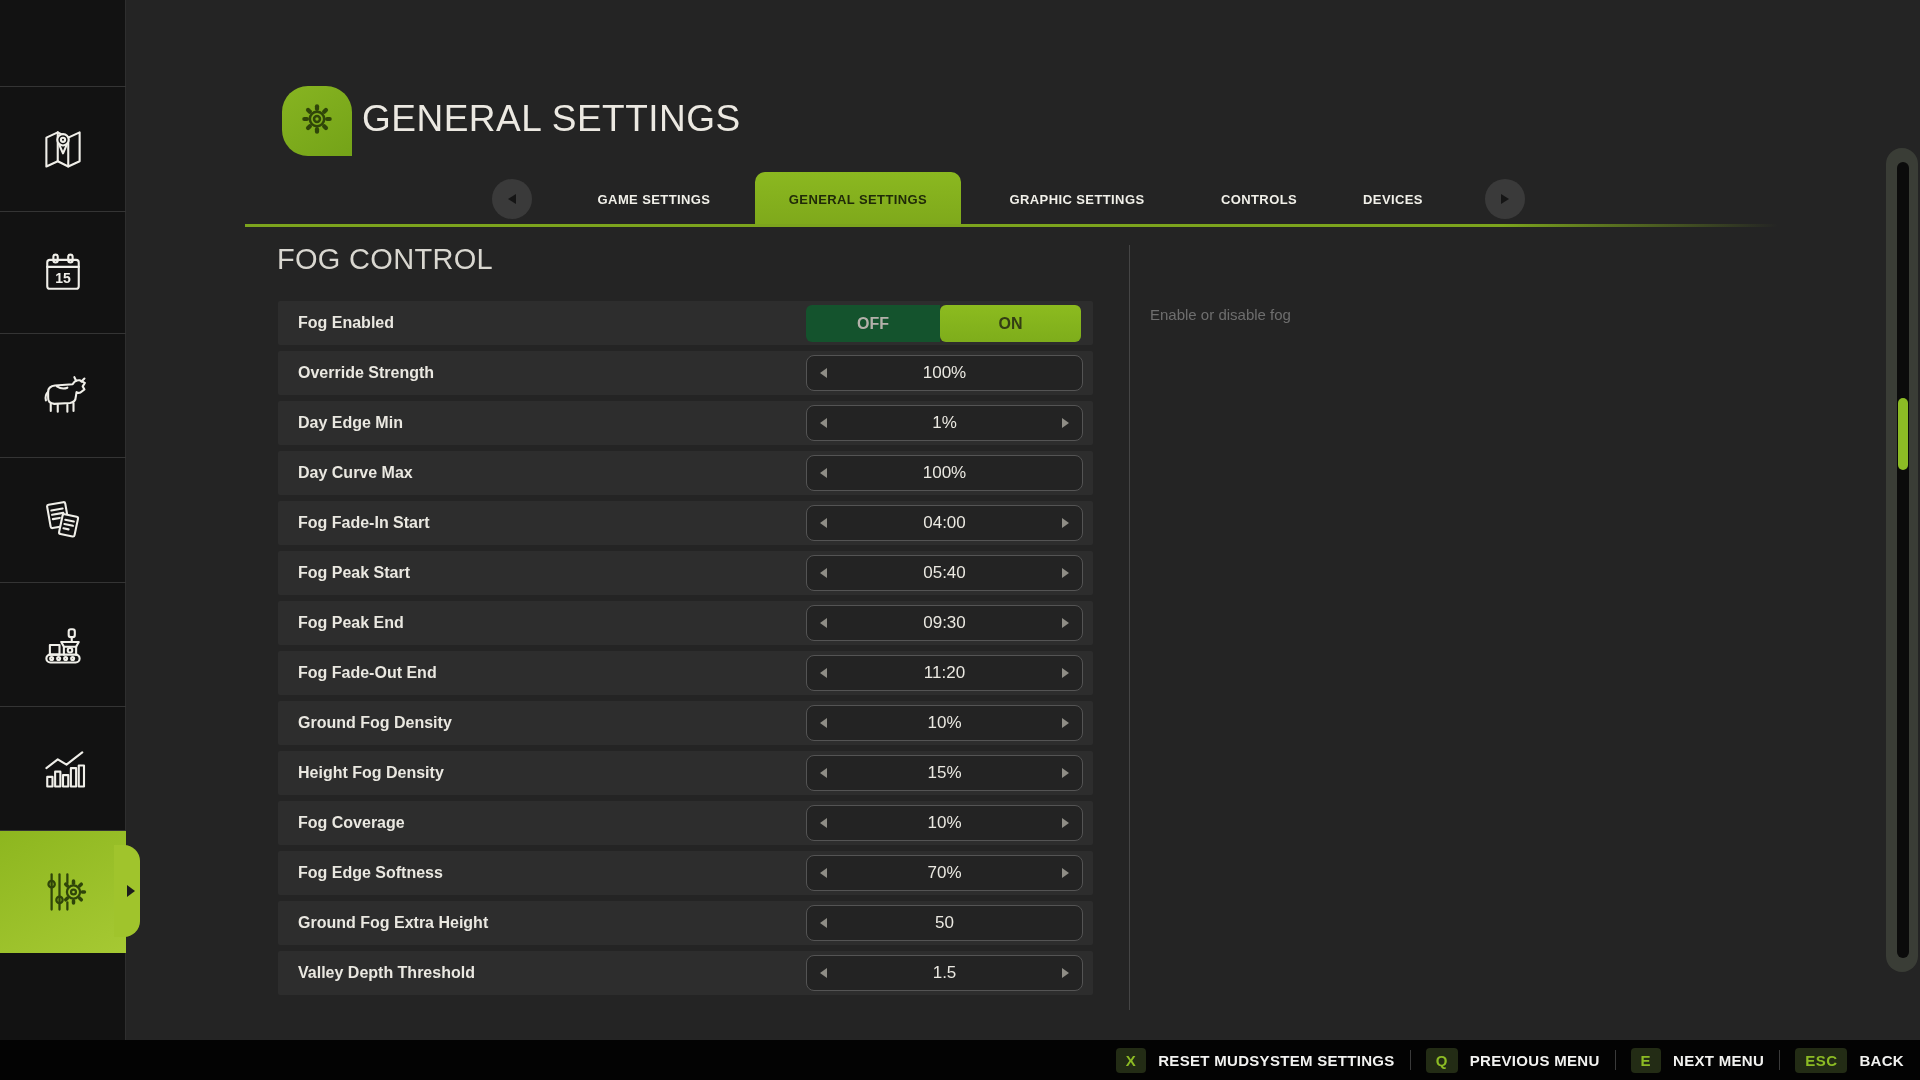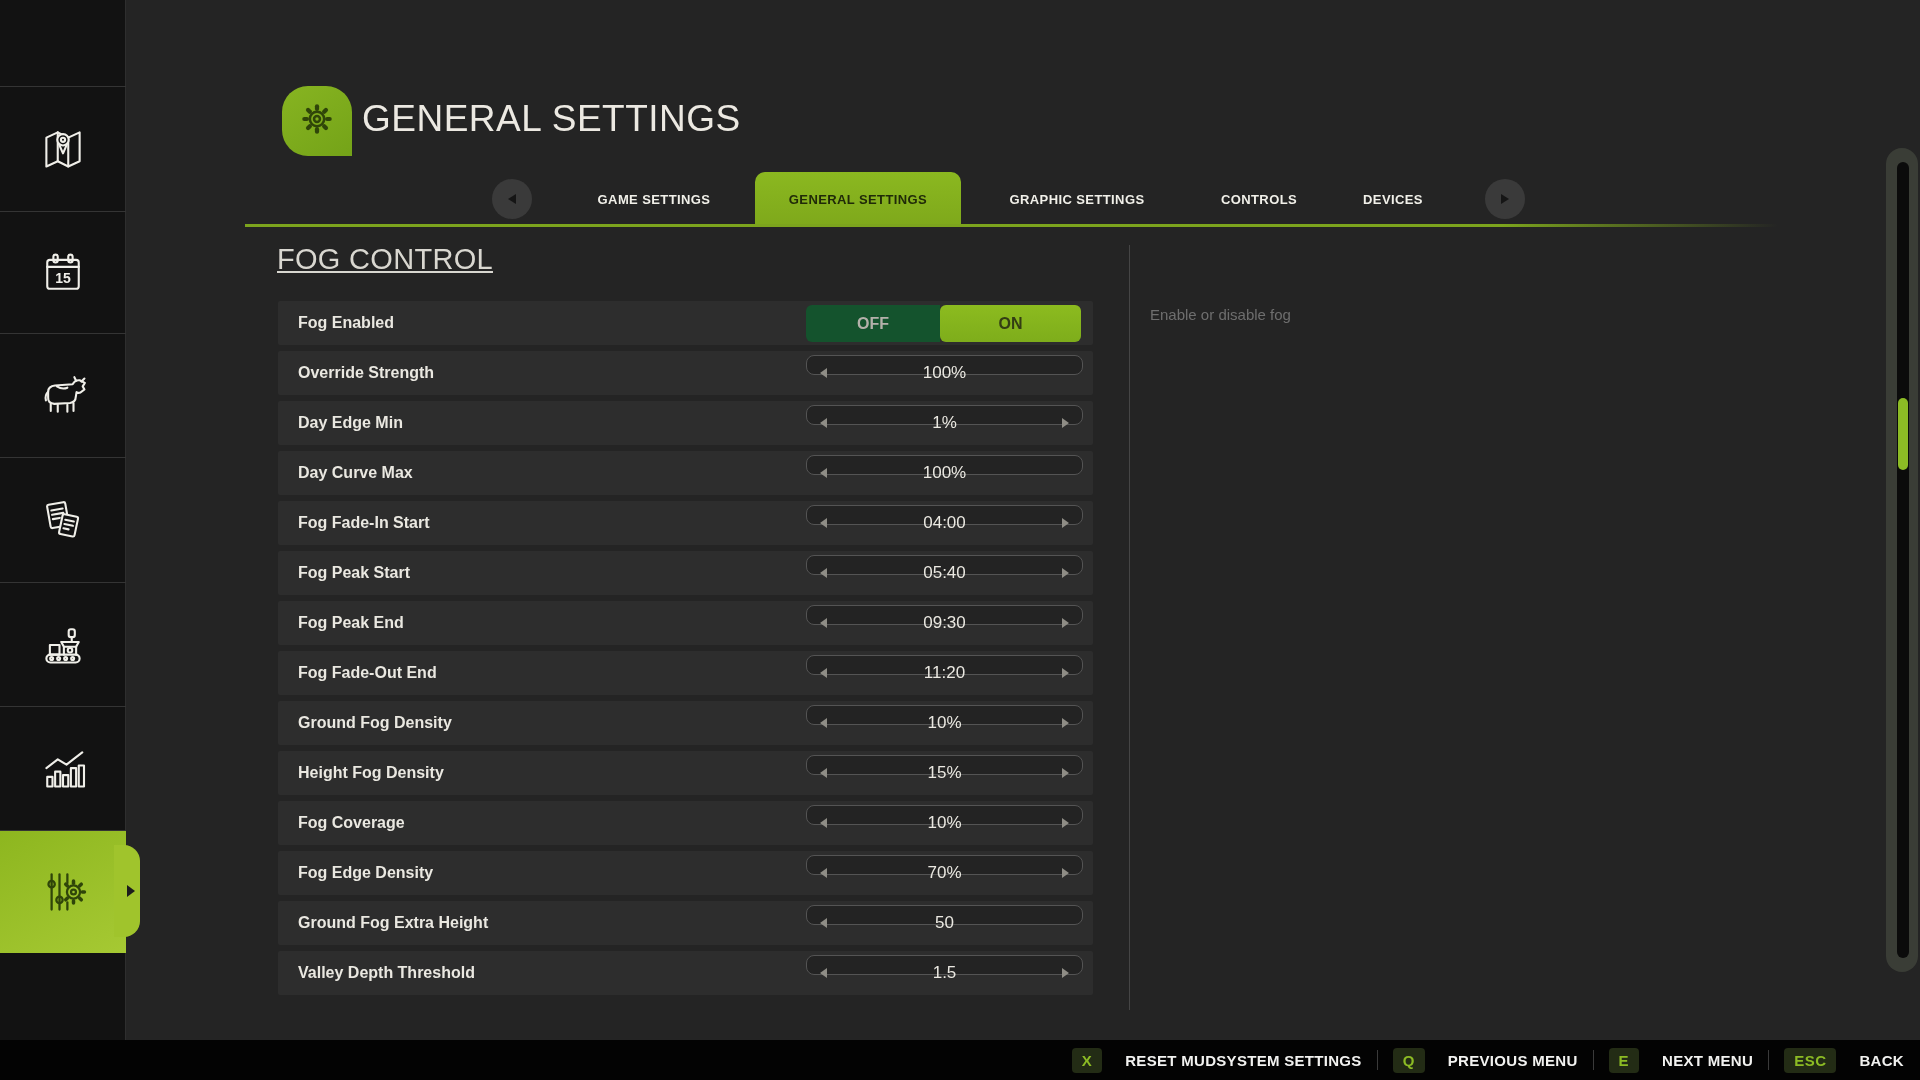--- a/index.html
+++ b/index.html
@@ -36,27 +36,27 @@
   .tab-pos-3{left:1169px;width:180px;}
   .tab-pos-4{left:1303px;width:180px;}
   .tab-nav{position:absolute;top:7px;width:40px;height:40px;border-radius:50%;background:#3a3a3a;
            display:flex;align-items:center;justify-content:center;cursor:pointer;}
   .tab-nav.prev{left:492px;}
   .tab-nav.next{left:1485px;}
   .underline{position:absolute;left:245px;bottom:0;width:1533px;height:3px;
              background:linear-gradient(90deg,#7ca41d 0%,#7ca41d 82%,rgba(124,164,29,0) 100%);}
 
   
-  .section-title{position:absolute;left:277px;top:243px;font-size:29px;font-weight:400;color:#d9d7d0;letter-spacing:.3px;text-decoration:underline;}
+  .section-title{position:absolute;left:277px;top:243px;font-size:29px;font-weight:400;color:#d9d7d0;letter-spacing:.3px;}
 
   
   .rows{position:absolute;left:278px;top:301px;width:815px;}
   .row{position:relative;height:44px;margin-bottom:6px;background:#2d2d2d;border-radius:2px;}
   .row-label{position:absolute;left:20px;top:0;line-height:44px;font-size:16px;font-weight:bold;color:#eae8e1;}
-  .spinner{position:absolute;left:528px;top:4px;width:277px;height:20px;background:#232323;
+  .spinner{position:absolute;left:528px;top:4px;width:277px;height:36px;background:#232323;
            border:1px solid #545454;border-radius:8px;}
   .spin-value{position:absolute;left:0;width:100%;text-align:center;line-height:34px;font-size:17px;color:#eae8e1;}
   .arr{position:absolute;top:12px;width:0;height:0;cursor:pointer;}
   .arr-l{left:13px;border-top:5px solid transparent;border-bottom:5px solid transparent;border-right:7px solid #8f8d86;}
   .arr-r{right:13px;border-top:5px solid transparent;border-bottom:5px solid transparent;border-left:7px solid #8f8d86;}
   .tri-dark-l{width:0;height:0;border-top:5px solid transparent;border-bottom:5px solid transparent;border-right:8px solid #151515;}
   .tri-dark-r{width:0;height:0;border-top:5px solid transparent;border-bottom:5px solid transparent;border-left:8px solid #151515;}
 
   
   .toggle-off{position:absolute;left:528px;top:4px;width:134px;height:37px;background:#14532d;
@@ -74,21 +74,21 @@
   .scroll-wrap{position:absolute;left:1886px;top:148px;width:32px;height:824px;background:#3a3d36;border-radius:16px;}
   .scroll-track{position:absolute;left:1897px;top:162px;width:12px;height:796px;background:#0b0b0b;border-radius:6px;cursor:pointer;}
   .scroll-thumb{position:absolute;left:1898px;top:398px;width:10px;height:72px;background:#8cbb25;border-radius:5px;cursor:pointer;}
 
   
   .footer{position:absolute;left:0;top:1040px;width:1920px;height:40px;background:#030303;
           display:flex;align-items:center;justify-content:flex-end;padding-right:16px;}
   .sc{display:flex;align-items:center;cursor:pointer;}
   .key{background:#232c15;color:#8cbb24;font-size:15px;font-weight:bold;border-radius:4px;
        padding:4px 10px;letter-spacing:.5px;}
-  .sc-label{color:#f2f2f0;font-size:15px;font-weight:bold;margin-left:23px;letter-spacing:.3px;white-space:nowrap;}
+  .sc-label{color:#f2f2f0;font-size:15px;font-weight:bold;margin-left:12px;letter-spacing:.3px;white-space:nowrap;}
   .sc-sep{width:1px;height:20px;background:#3a3a3a;margin:0 15px;}
 </style>
 </head>
 <body>
 
 <div class="frame">
 
   <div class="sidebar">
     <div class="side-cell" style="top:86px;height:125px;">
       <span>
@@ -314,21 +314,21 @@
   </div>
       <div class="row">
     <span class="row-label">Fog Coverage</span>
     <div class="spinner">
       <span class="arr arr-l"></span>
       <span class="spin-value">10%</span>
       <span class="arr arr-r"></span>
     </div>
   </div>
       <div class="row">
-    <span class="row-label">Fog Edge Density</span>
+    <span class="row-label">Fog Edge Softness</span>
     <div class="spinner">
       <span class="arr arr-l"></span>
       <span class="spin-value">70%</span>
       <span class="arr arr-r"></span>
     </div>
   </div>
       <div class="row">
     <span class="row-label">Ground Fog Extra Height</span>
     <div class="spinner">
       <span class="arr arr-l"></span>

